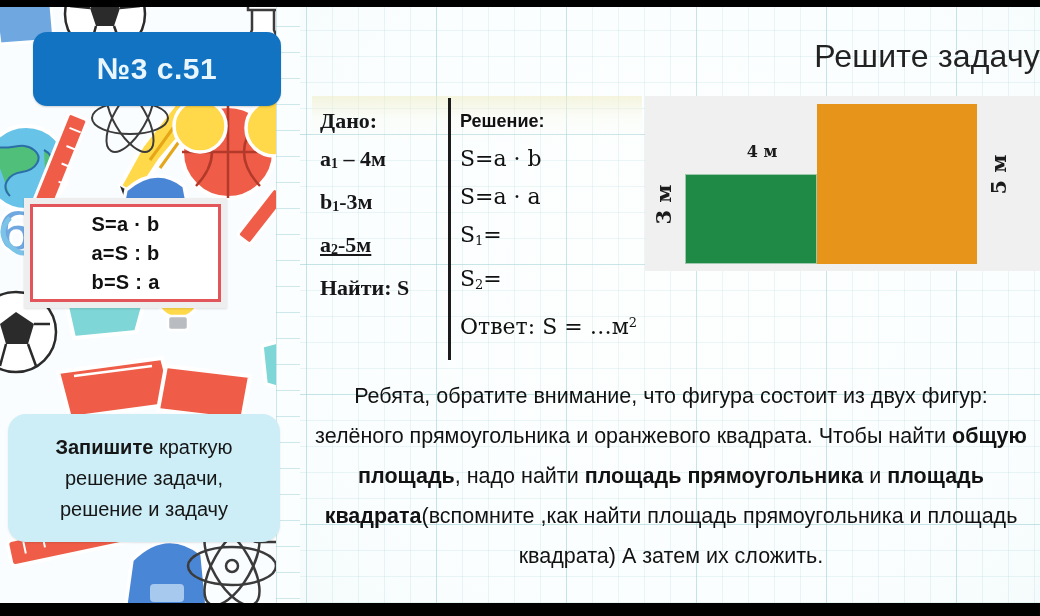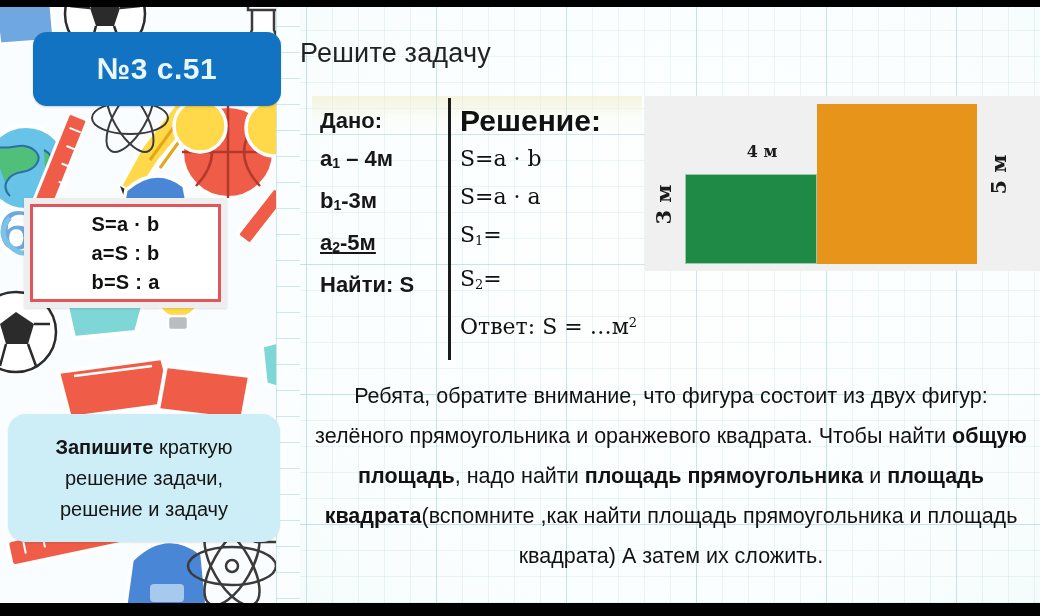--- a/index.html
+++ b/index.html
@@ -53,22 +53,22 @@
     content:"";
     position:absolute; inset:0;
     background: radial-gradient(ellipse at 50% 45%, rgba(255,255,255,.20), rgba(234,246,247,.12) 70%, rgba(212,235,238,.20));
     pointer-events:none;
   }
 
   .main-title {
     position: absolute;
     left: 0; top: 38px;
     width: 740px;
-    text-align: left;
-    font-size: 27px;
+    text-align: right;
+    font-size: 32px;
     color: #222;
     letter-spacing: .2px;
     z-index: 5;
   }
 
   
   .solution-block {
     position: absolute;
     left: 12px; top: 96px;
     width: 330px; height: 272px;
@@ -76,21 +76,21 @@
     background:
       linear-gradient(to bottom, rgba(238,236,196,.55) 0px, rgba(249,249,235,.28) 22px, rgba(255,255,255,0) 46px);
     font-family: "DejaVu Serif", serif;
   }
 
   .sol-col-given {
     position: absolute;
     left: 8px; top: 6px;
     width: 120px;
     color: #17171a;
-    font-family: Liberation Sans, sans-serif;
+    font-family: Liberation Serif, serif;
     font-weight: bold;
     font-size: 22px;
     line-height: 38px;
     white-space: nowrap;
   }
   .sol-col-given .u { text-decoration: underline; }
   .sol-col-given .sub { font-size: 14px; vertical-align: -2px; }
 
   .sol-divider {
     position: absolute;
@@ -105,21 +105,21 @@
     width: 190px;
     color: #111;
     font-family: "DejaVu Serif", serif;
     font-size: 22px;
     line-height: 38px;
     white-space: nowrap;
   }
   .sol-col-sol .hdr {
     font-family: "Liberation Sans", sans-serif;
     font-weight: bold;
-    font-size: 30px;
+    font-size: 18px;
   }
   .sol-col-sol .sub { font-size: 13px; vertical-align: -3px; }
   .sol-col-sol .sup { font-size: 13px; vertical-align: 7px; }
 
   
   .figure-panel {
     position: absolute;
     left: 345px; top: 96px;
     width: 395px; height: 175px;
     background: #f0f0f0;

